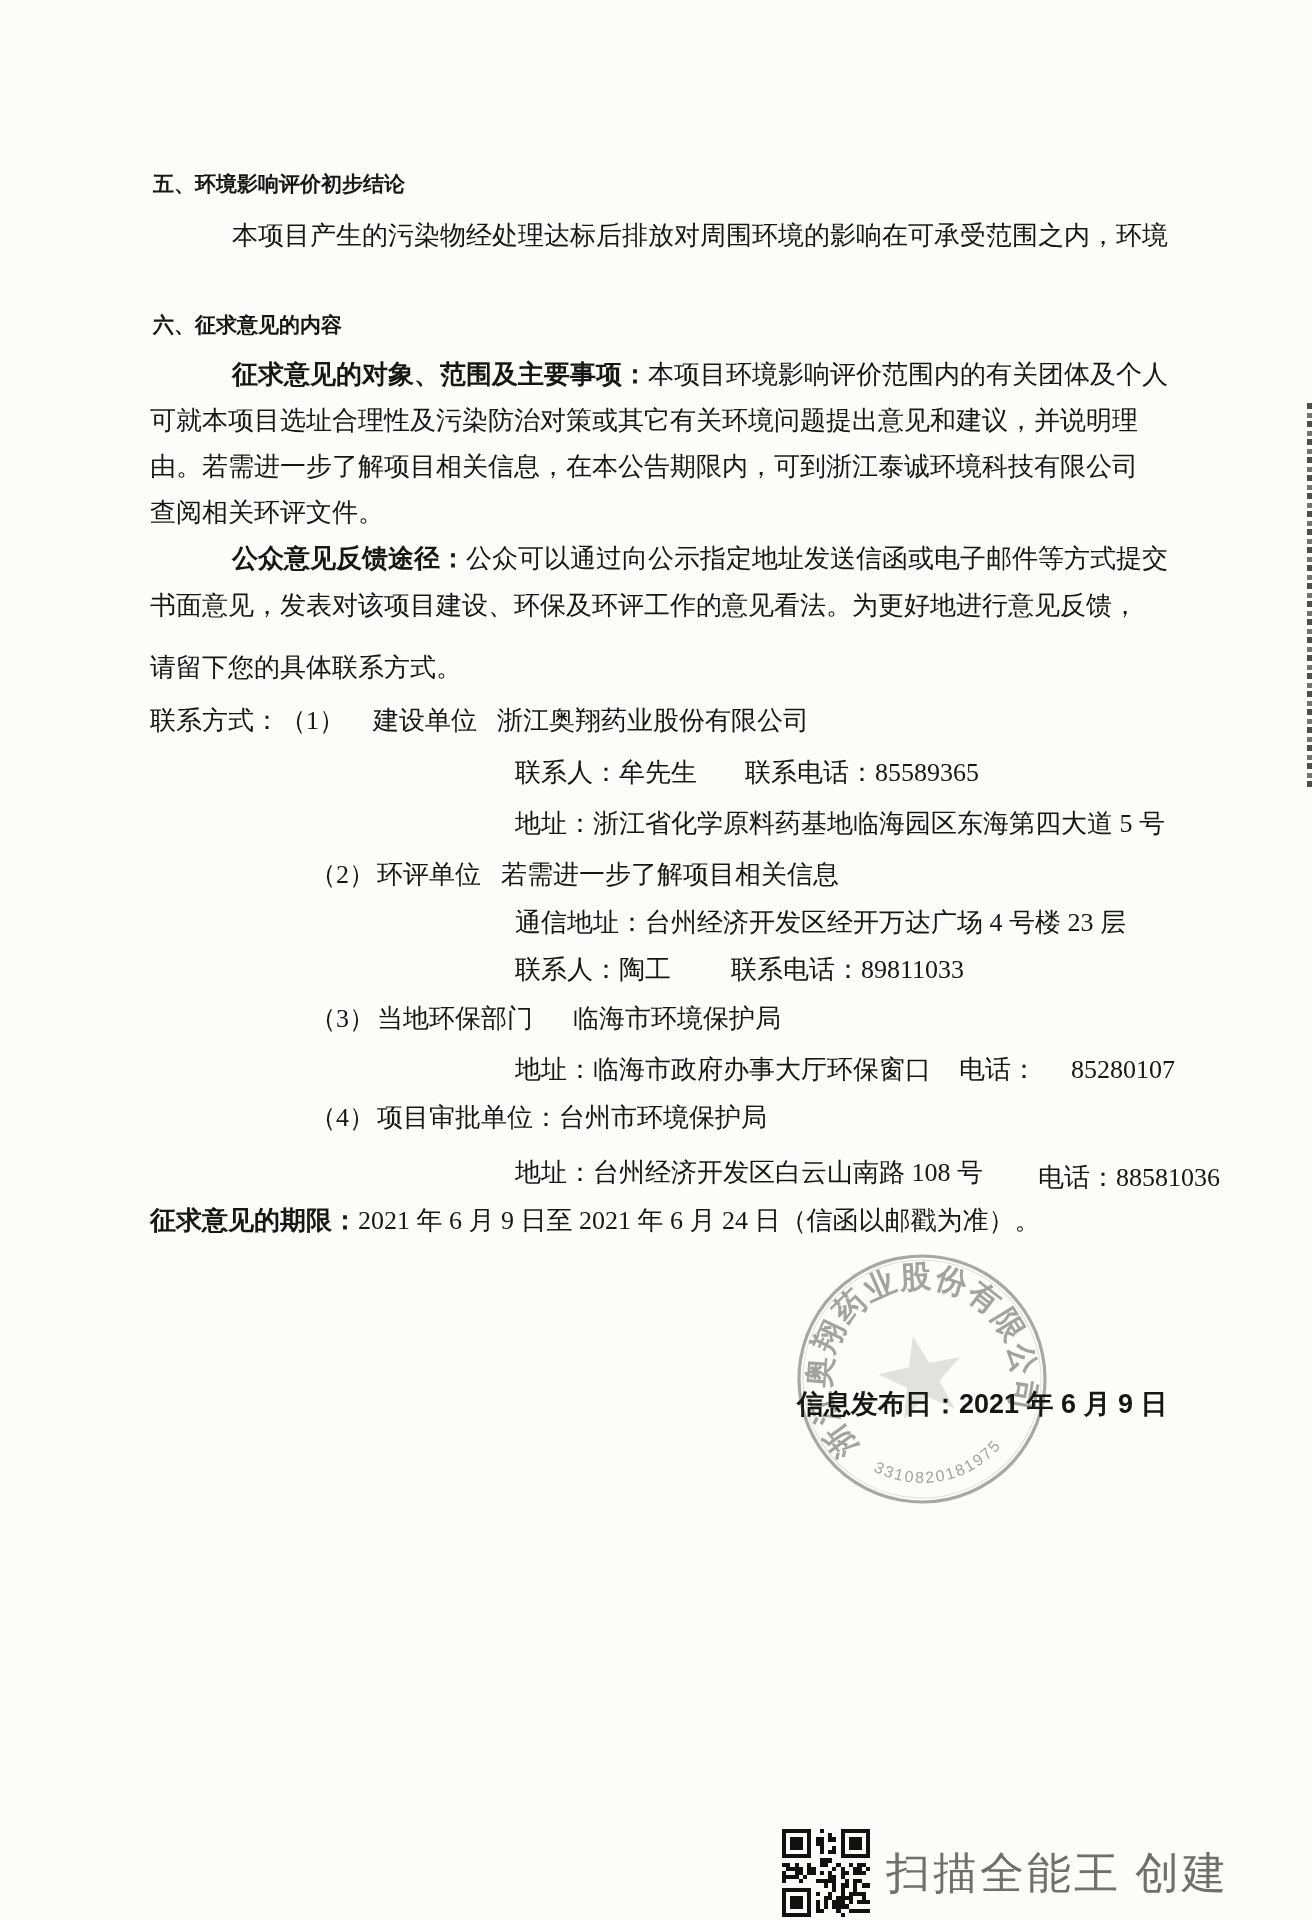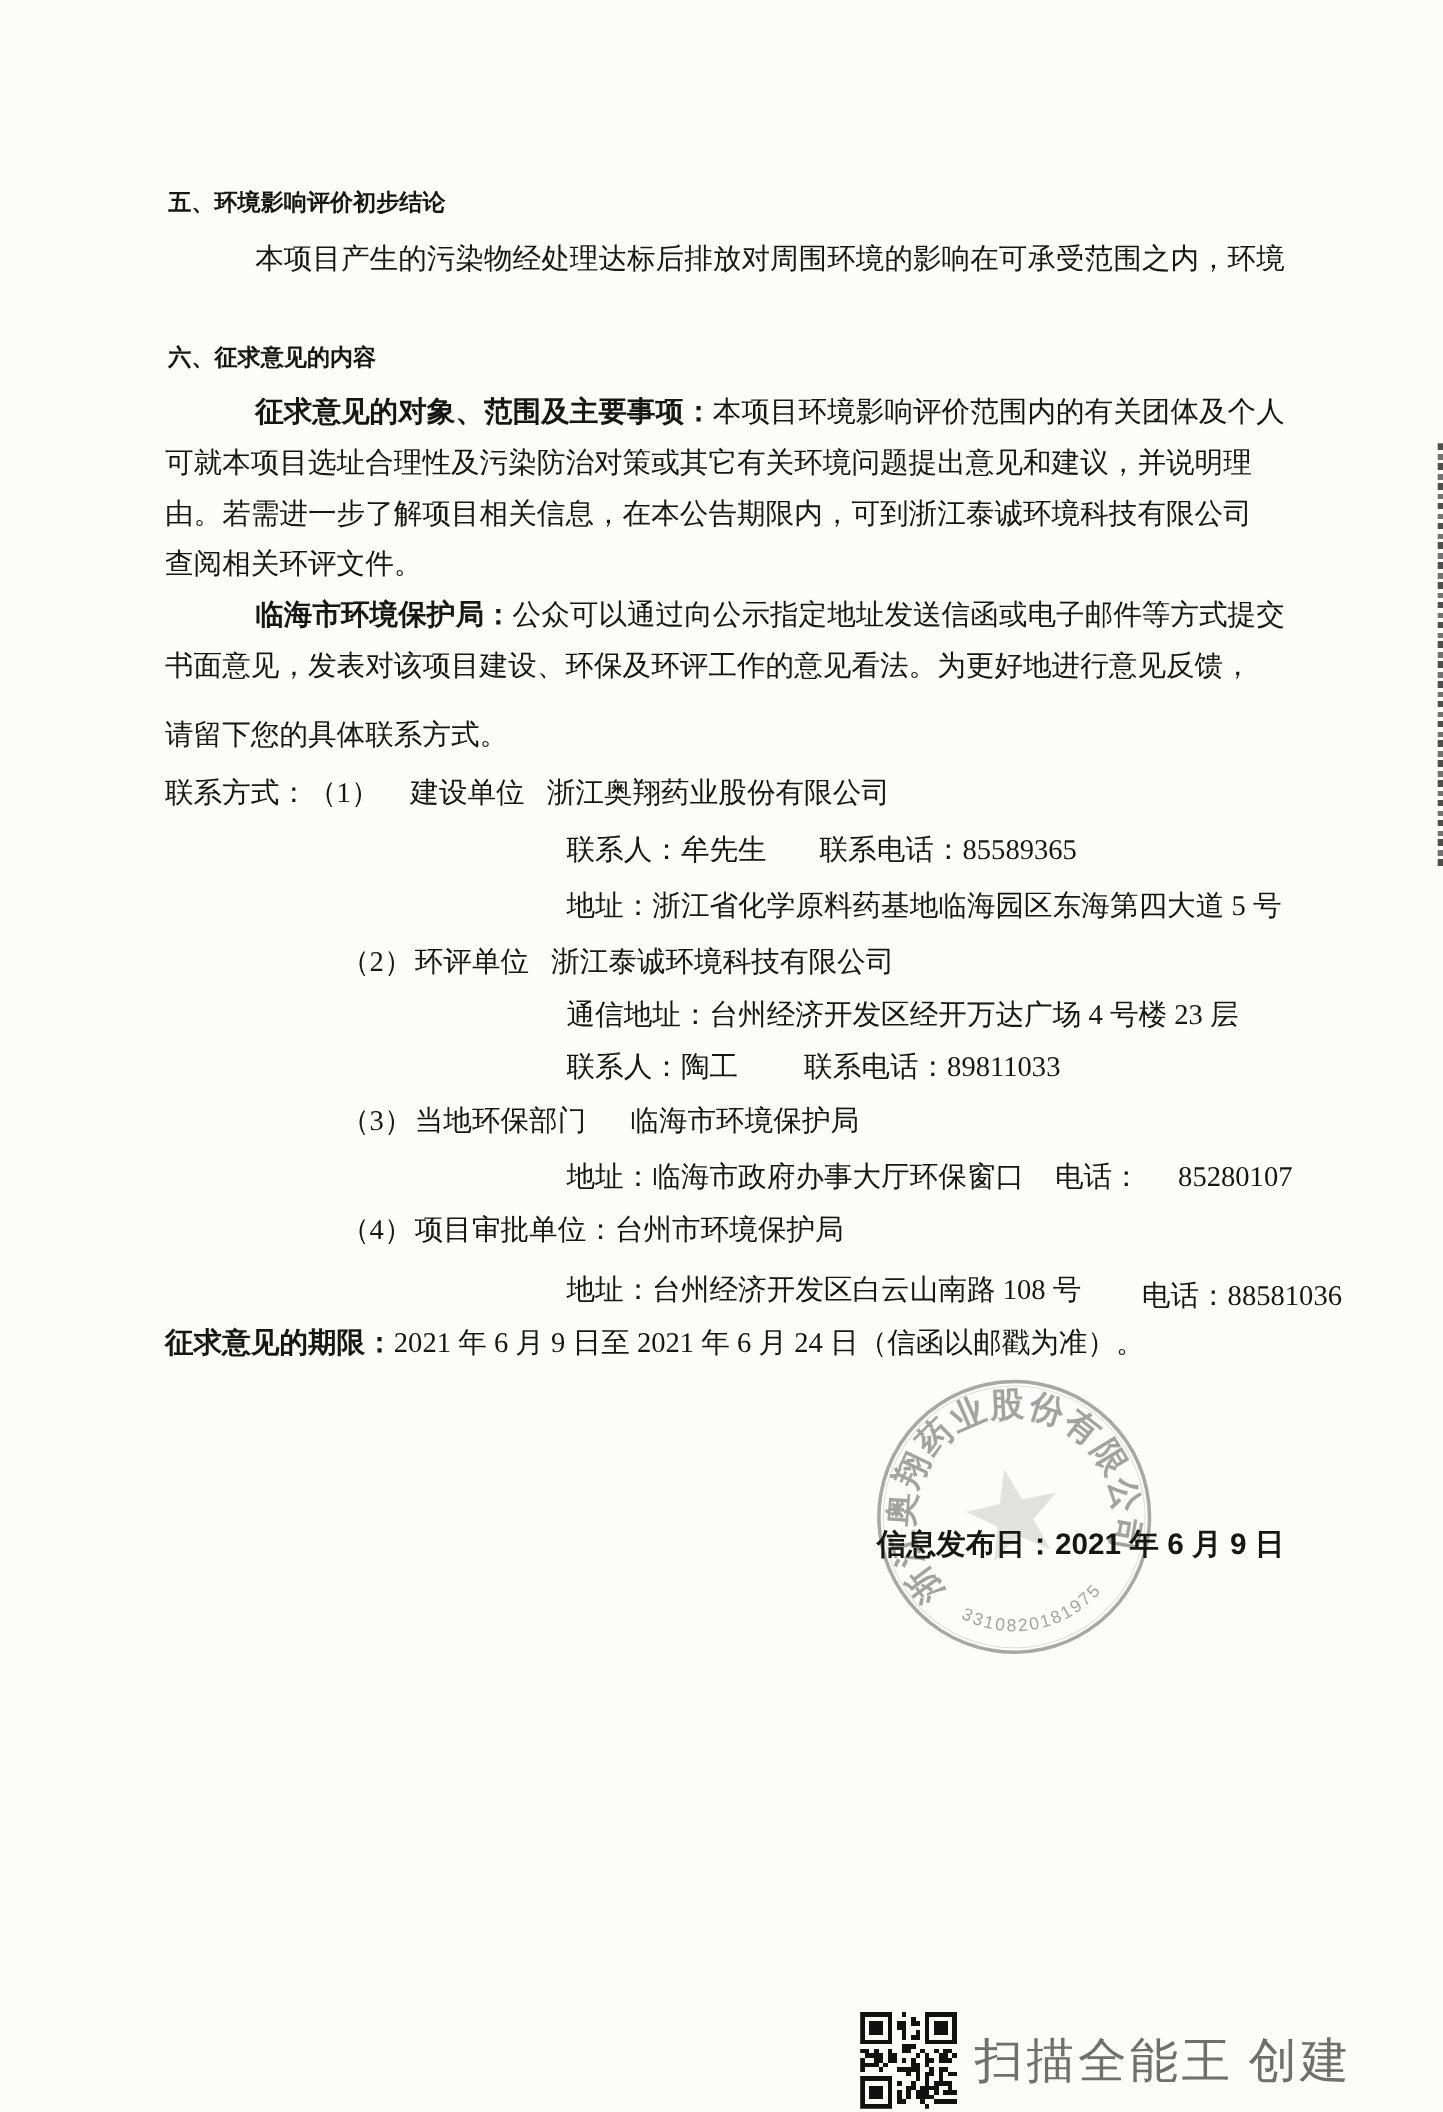--- a/index.html
+++ b/index.html
@@ -79,35 +79,35 @@
 
   <div class="line heading" style="left:153px;top:311px;">六、征求意见的内容</div>
   <div class="line" style="left:232px;top:357px;">
     <span class="b">征求意见的对象、范围及主要事项：</span><span>本项目环境影响评价范围内的有关团体及个人</span>
   </div>
   <div class="line" style="left:150px;top:403px;">可就本项目选址合理性及污染防治对策或其它有关环境问题提出意见和建议，并说明理</div>
   <div class="line" style="left:150px;top:449px;">由。若需进一步了解项目相关信息，在本公告期限内，可到浙江泰诚环境科技有限公司</div>
   <div class="line" style="left:150px;top:495px;">查阅相关环评文件。</div>
 
   <div class="line" style="left:232px;top:541px;">
-    <span class="b">临海市环境保护局：</span><span>公众可以通过向公示指定地址发送信函或电子邮件等方式提交</span>
+    <span class="b">公众意见反馈途径：</span><span>公众可以通过向公示指定地址发送信函或电子邮件等方式提交</span>
   </div>
   <div class="line" style="left:150px;top:588px;">书面意见，发表对该项目建设、环保及环评工作的意见看法。为更好地进行意见反馈，</div>
   <div class="line" style="left:150px;top:650px;">请留下您的具体联系方式。</div>
 
   <div class="line" style="left:150px;top:703px;">
     <span>联系方式：</span><span>（1）</span><span style="margin-left:28px;">建设单位</span><span class="gap-sm">浙江奥翔药业股份有限公司</span>
   </div>
   <div class="line" style="left:515px;top:755px;">
     <span>联系人：牟先生</span><span class="gap-md">联系电话：85589365</span>
   </div>
   <div class="line" style="left:515px;top:806px;">地址：浙江省化学原料药基地临海园区东海第四大道 5 号</div>
 
   <div class="line" style="left:310px;top:857px;">
-    <span>（2）</span><span style="margin-left:2px;">环评单位</span><span class="gap-sm">浙江泰诚环境科技有限公司</span>
+    <span>（2）</span><span style="margin-left:2px;">环评单位</span><span class="gap-sm">若需进一步了解项目相关信息</span>
   </div>
   <div class="line" style="left:515px;top:905px;">通信地址：台州经济开发区经开万达广场 4 号楼 23 层</div>
   <div class="line" style="left:515px;top:952px;">
     <span>联系人：陶工</span><span class="gap-lg">联系电话：89811033</span>
   </div>
 
   <div class="line" style="left:310px;top:1001px;">
     <span>（3）</span><span style="margin-left:2px;">当地环保部门</span><span style="margin-left:40px;">临海市环境保护局</span>
   </div>
   <div class="line" style="left:515px;top:1052px;">

